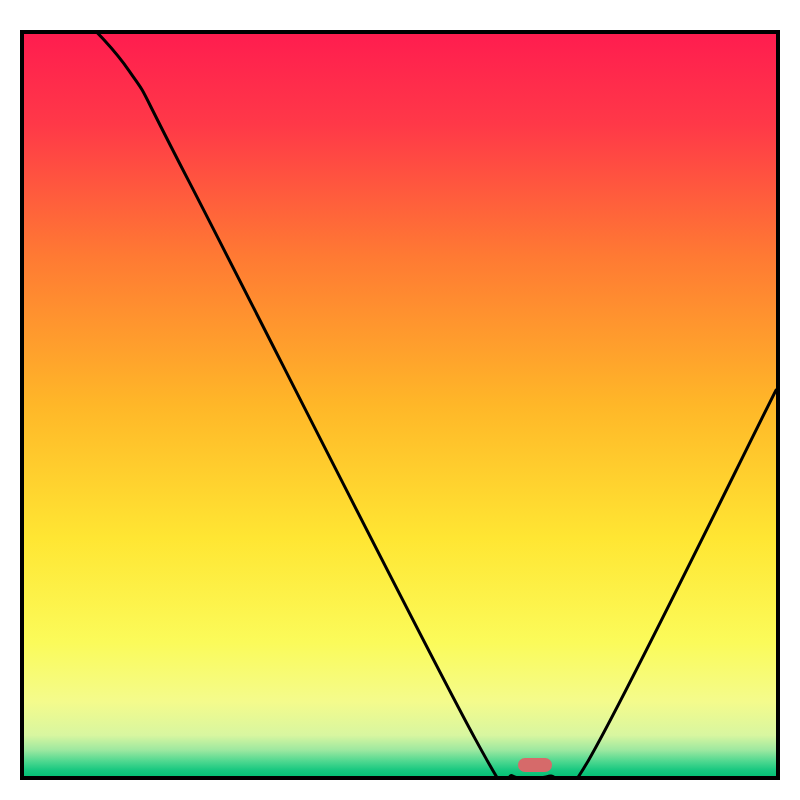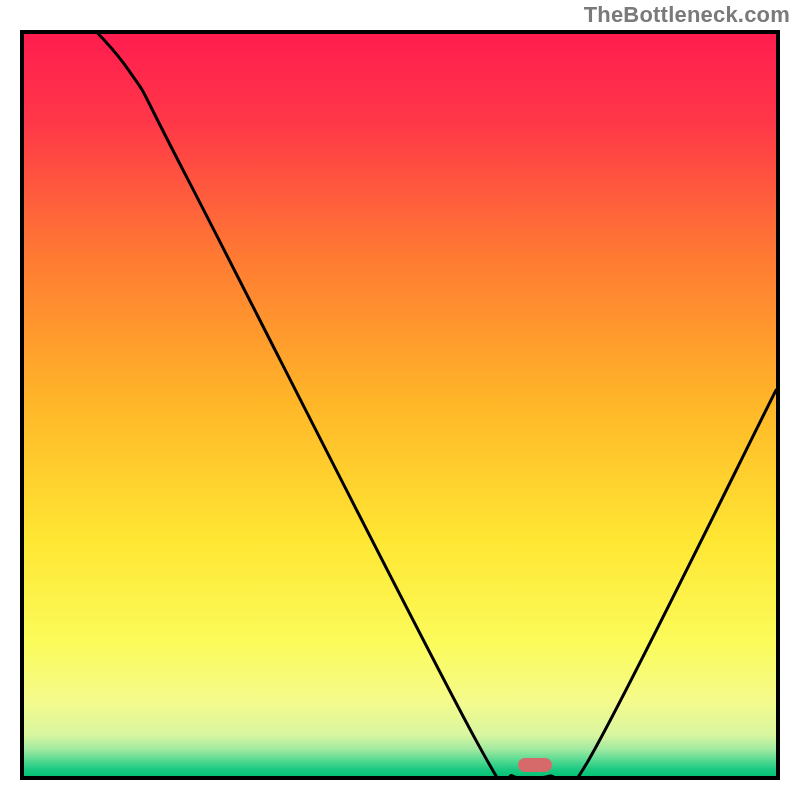--- a/index.html
+++ b/index.html
@@ -52,21 +52,20 @@
     border-radius: 7px;
     background: #d66a6a;
     z-index: 6;
     transform: translate(-50%, -50%);
   }
 </style>
 </head>
 <body>
 
 <div class="container">
-  <div class="watermark">TheBottleneck.com</div>
 
   <div class="plot-box">
 
     <svg class="gradient" width="100%" height="100%" viewBox="0 0 752 742" preserveAspectRatio="none">
       <defs>
         <linearGradient id="bg-grad" x1="0" y1="0" x2="0" y2="1">
             <stop offset="0%" stop-color="#ff1d4f"></stop>
             <stop offset="12%" stop-color="#ff3848"></stop>
             <stop offset="30%" stop-color="#ff7a33"></stop>
             <stop offset="50%" stop-color="#ffb728"></stop>

